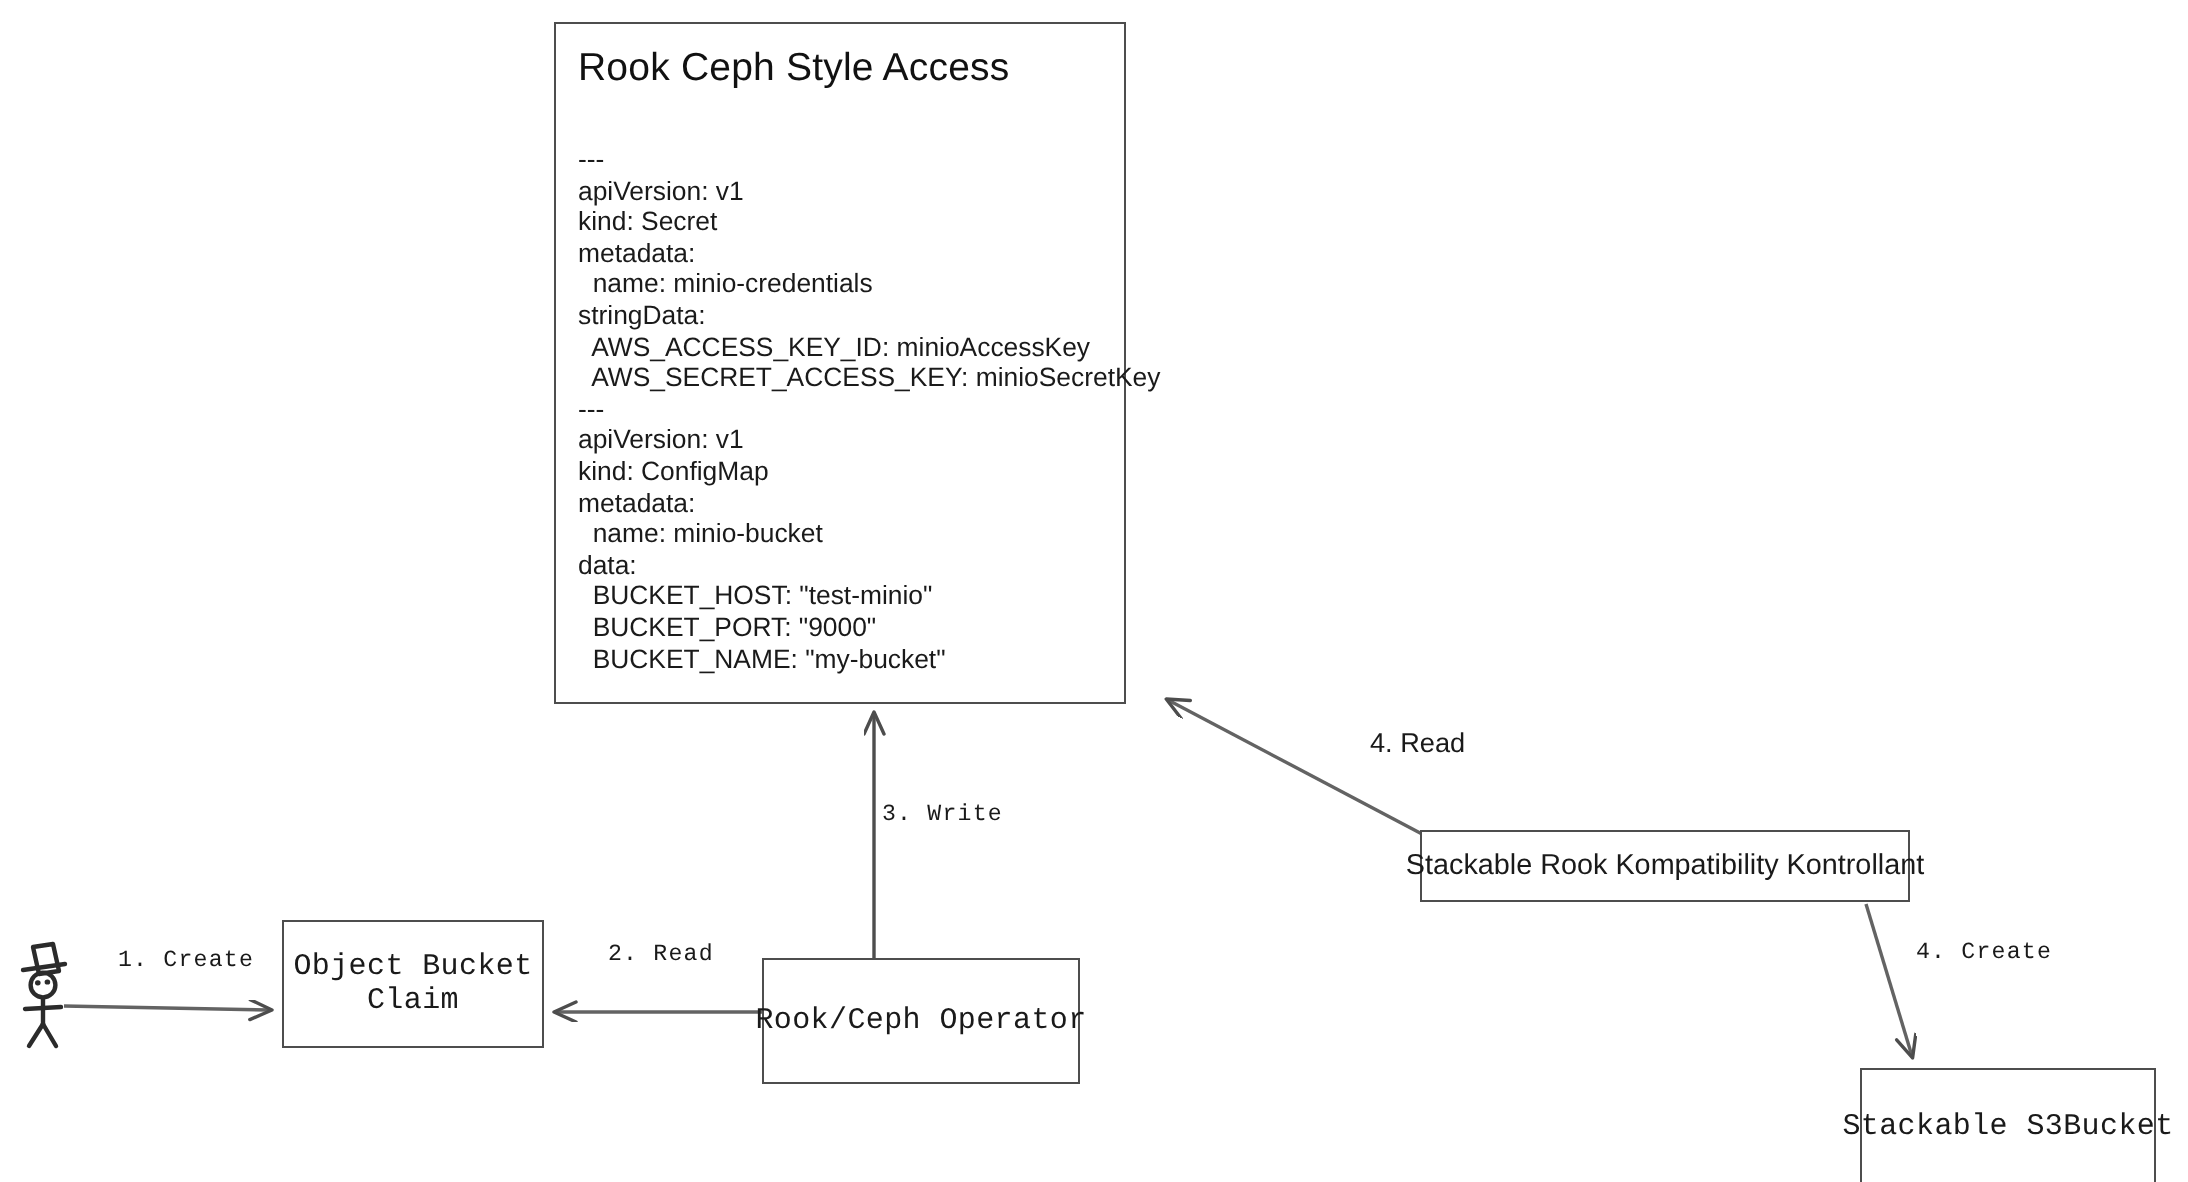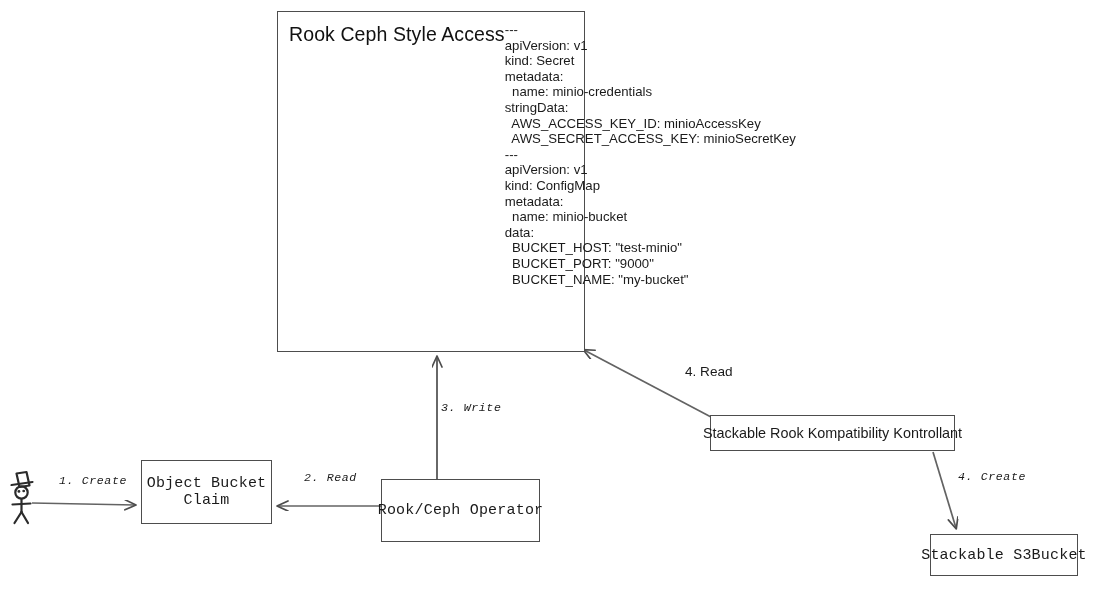--- a/index.html
+++ b/index.html
@@ -34,24 +34,25 @@
     display: flex;
     align-items: center;
     justify-content: center;
     text-align: center;
   }
 
   
   #yaml-card {
     left: 277px;
     top: 11px;
-    width: 308px;
+    width: 286px;
     height: 341px;
     align-items: flex-start;
     justify-content: flex-start;
+    flex-direction: column;
     padding: 10px 10px 24px 11px;
     text-align: left;
   }
   #yaml-card .card-title {
     font-family: "Liberation Sans", sans-serif;
     font-size: 19.5px;
     line-height: 24px;
     color: #111111;
     letter-spacing: 0.1px;
     margin-bottom: 26px;
@@ -97,34 +98,33 @@
     left: 710px;
     top: 415px;
     width: 245px;
     height: 36px;
     align-items: center;
   }
   #node-s3bucket {
     left: 930px;
     top: 534px;
     width: 148px;
-    height: 42px;
+    height: 58px;
   }
 
   
   .edge-label {
     position: absolute;
     white-space: nowrap;
     color: #1a1a1a;
   }
   .edge-label.mono {
     font-family: "Liberation Mono", monospace;
     font-size: 11.6px;
     letter-spacing: 0.6px;
-    font-style: italic;
   }
   .edge-label.sans {
     font-family: "Liberation Sans", sans-serif;
     font-size: 13.6px;
     margin-left: 36px;
   }
   #label-1 { left: 59px;  top: 474px; }
   #label-2 { left: 304px; top: 471px; }
   #label-3 { left: 441px; top: 401px; }
   #label-4 { left: 649px; top: 364px; }

